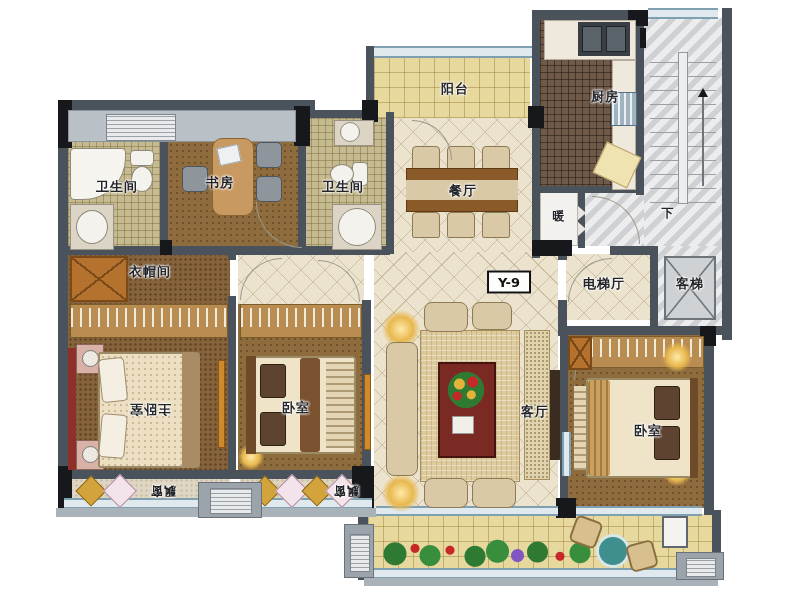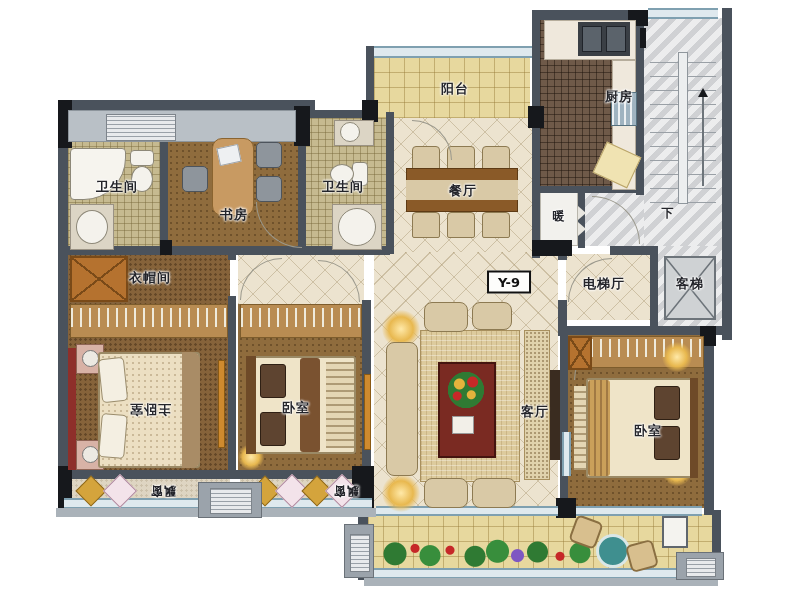--- a/index.html
+++ b/index.html
@@ -274,31 +274,31 @@
       radial-gradient(circle at 72% 62%,#c62828 0 4px,transparent 5px),
       radial-gradient(circle at 80% 52%,#388e3c 0 10px,transparent 11px),
       radial-gradient(circle at 90% 60%,#c62828 0 4px,transparent 5px),
       radial-gradient(circle at 96% 50%,#2f7a33 0 9px,transparent 10px);"></div>
   <div class="furn" style="left:596px;top:534px;width:34px;height:34px;border-radius:50%;background:#3f8f8f;border:3px solid #d9e7e7;"></div>
   <div class="furn" style="left:572px;top:518px;width:28px;height:28px;background:#d8bf8e;border:2px solid #8a6f42;border-radius:6px;transform:rotate(20deg);"></div>
   <div class="furn" style="left:628px;top:542px;width:28px;height:28px;background:#d8bf8e;border:2px solid #8a6f42;border-radius:6px;transform:rotate(-15deg);"></div>
   <div class="furn" style="left:662px;top:516px;width:26px;height:32px;background:#f4f3ef;border:2px solid #5f666d;"></div>
 
   <span class="lbl" style="left:455px;top:89px;">阳台</span>
-  <span class="lbl" style="left:619px;top:97px;">厨房</span>
+  <span class="lbl" style="left:605px;top:97px;">厨房</span>
   <span class="lbl small" style="left:668px;top:213px;">下</span>
   <span class="lbl small" style="left:559px;top:216px;">暖</span>
   <span class="lbl" style="left:117px;top:187px;">卫生间</span>
-  <span class="lbl" style="left:234px;top:183px;margin-top:32px;">书房</span>
+  <span class="lbl" style="left:220px;top:183px;">书房</span>
   <span class="lbl" style="left:343px;top:187px;">卫生间</span>
   <span class="lbl" style="left:463px;top:191px;">餐厅</span>
   <span class="code-box" style="left:509px;top:282px;">Y-9</span>
   <span class="lbl" style="left:604px;top:284px;">电梯厅</span>
   <span class="lbl" style="left:690px;top:284px;">客梯</span>
-  <span class="lbl" style="left:150px;top:278px;">衣帽间</span>
+  <span class="lbl" style="left:150px;top:272px;">衣帽间</span>
   <span class="lbl rot" style="left:150px;top:409px;">主卧室</span>
   <span class="lbl" style="left:296px;top:408px;">卧室</span>
   <span class="lbl" style="left:535px;top:412px;">客厅</span>
   <span class="lbl" style="left:648px;top:431px;">卧室</span>
   <span class="lbl small rot" style="left:163px;top:490px;">飘窗</span>
   <span class="lbl small rot" style="left:346px;top:490px;">飘窗</span>
 
 </div>
 
 </body></html>

